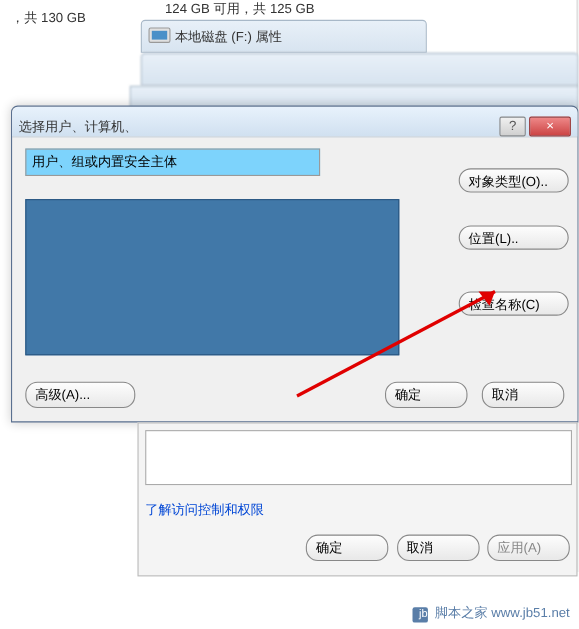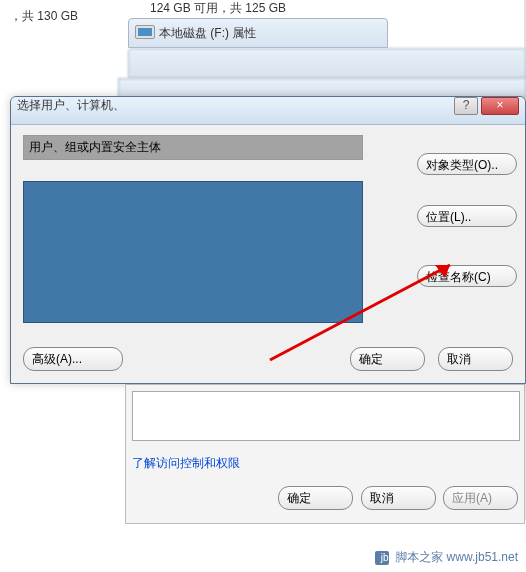--- a/index.html
+++ b/index.html
@@ -11,27 +11,27 @@
 
 
 .back-win1{position:absolute;left:128px;top:18px;width:260px;height:30px;background:linear-gradient(#e8f0f8,#d8e4f0);border:1px solid #a8b8c8;border-radius:4px 4px 0 0}
 .back-win1-icon{position:absolute;left:6px;top:6px}
 .back-win1-title{position:absolute;left:30px;top:6px;color:#333}
 .back-win2{position:absolute;left:128px;top:48px;width:398px;height:30px;background:linear-gradient(#e8f0f8,#d8e4f0);border:1px solid #a8b8c8;border-radius:4px 4px 0 0;filter:blur(1px)}
 .back-win3{position:absolute;left:118px;top:78px;width:408px;height:20px;background:linear-gradient(#e8f0f8,#d8e4f0);border:1px solid #a8b8c8;filter:blur(1px)}
 
 
 .dialog{position:absolute;left:10px;top:96px;width:516px;height:288px;background:#f0f0f0;border:1px solid #5a7090;border-radius:6px 6px 0 0;box-shadow:0 0 10px rgba(0,0,0,.2)}
-.dlg-titlebar{height:28px;background:linear-gradient(#e8f2fc,#d0e0f0);border-radius:6px 6px 0 0;border-bottom:1px solid #a8b8c8;display:flex;align-items:flex-start;padding:0 6px}
+.dlg-titlebar{height:28px;background:linear-gradient(#e8f2fc,#d0e0f0);border-radius:6px 6px 0 0;border-bottom:1px solid #a8b8c8;display:flex;align-items:flex-end;padding:0 6px}
 .dlg-title{flex:1;color:#333;filter:blur(0.3px)}
 .help-btn{width:24px;height:18px;background:linear-gradient(#f0f0f0,#d0d0d0);border:1px solid #888;border-radius:2px;text-align:center;color:#555;margin-right:3px;cursor:pointer}
 .close-btn{width:38px;height:18px;background:linear-gradient(#e88,#c44);border:1px solid #933;border-radius:2px;text-align:center;color:#fff;cursor:pointer}
 .dlg-body{padding:10px 12px;position:relative;height:258px}
 .field-label{color:#000;margin-bottom:4px}
-.field-value{width:340px;border:1px solid #999;background:#a3a3a3;padding:3px 5px;color:#000}
+.field-value{width:268px;border:1px solid #999;background:#7dd3fc;padding:3px 5px;color:#000}
 .blue-box{position:absolute;left:12px;top:56px;width:340px;height:142px;background:#4178a8;border:1px solid #285680}
 .btn{background:linear-gradient(#fdfdfd,#e8e8e8);border:1px solid #888;border-radius:11px;padding:3px 8px;cursor:pointer;text-align:left;color:#000}
 .btn-obj{position:absolute;right:8px;top:28px;width:100px;height:22px}
 .btn-loc{position:absolute;right:8px;top:80px;width:100px;height:22px}
 .btn-chk{position:absolute;right:8px;top:140px;width:100px;height:22px}
 .btn-adv{position:absolute;left:12px;bottom:12px;width:100px;height:24px}
 .btn-ok{position:absolute;right:100px;bottom:12px;width:75px;height:24px}
 .btn-cancel{position:absolute;right:12px;bottom:12px;width:75px;height:24px}
 
 

